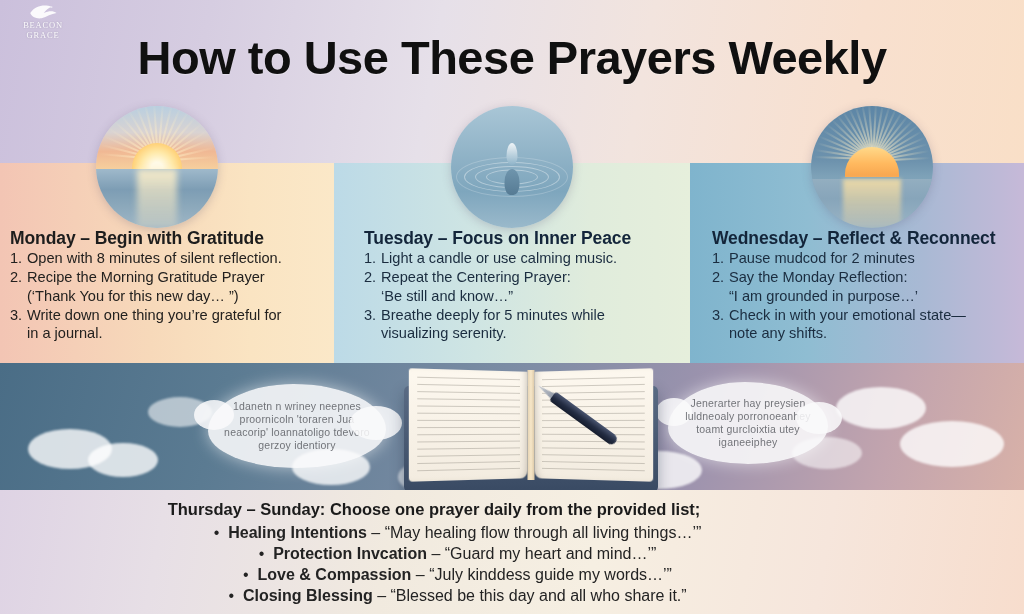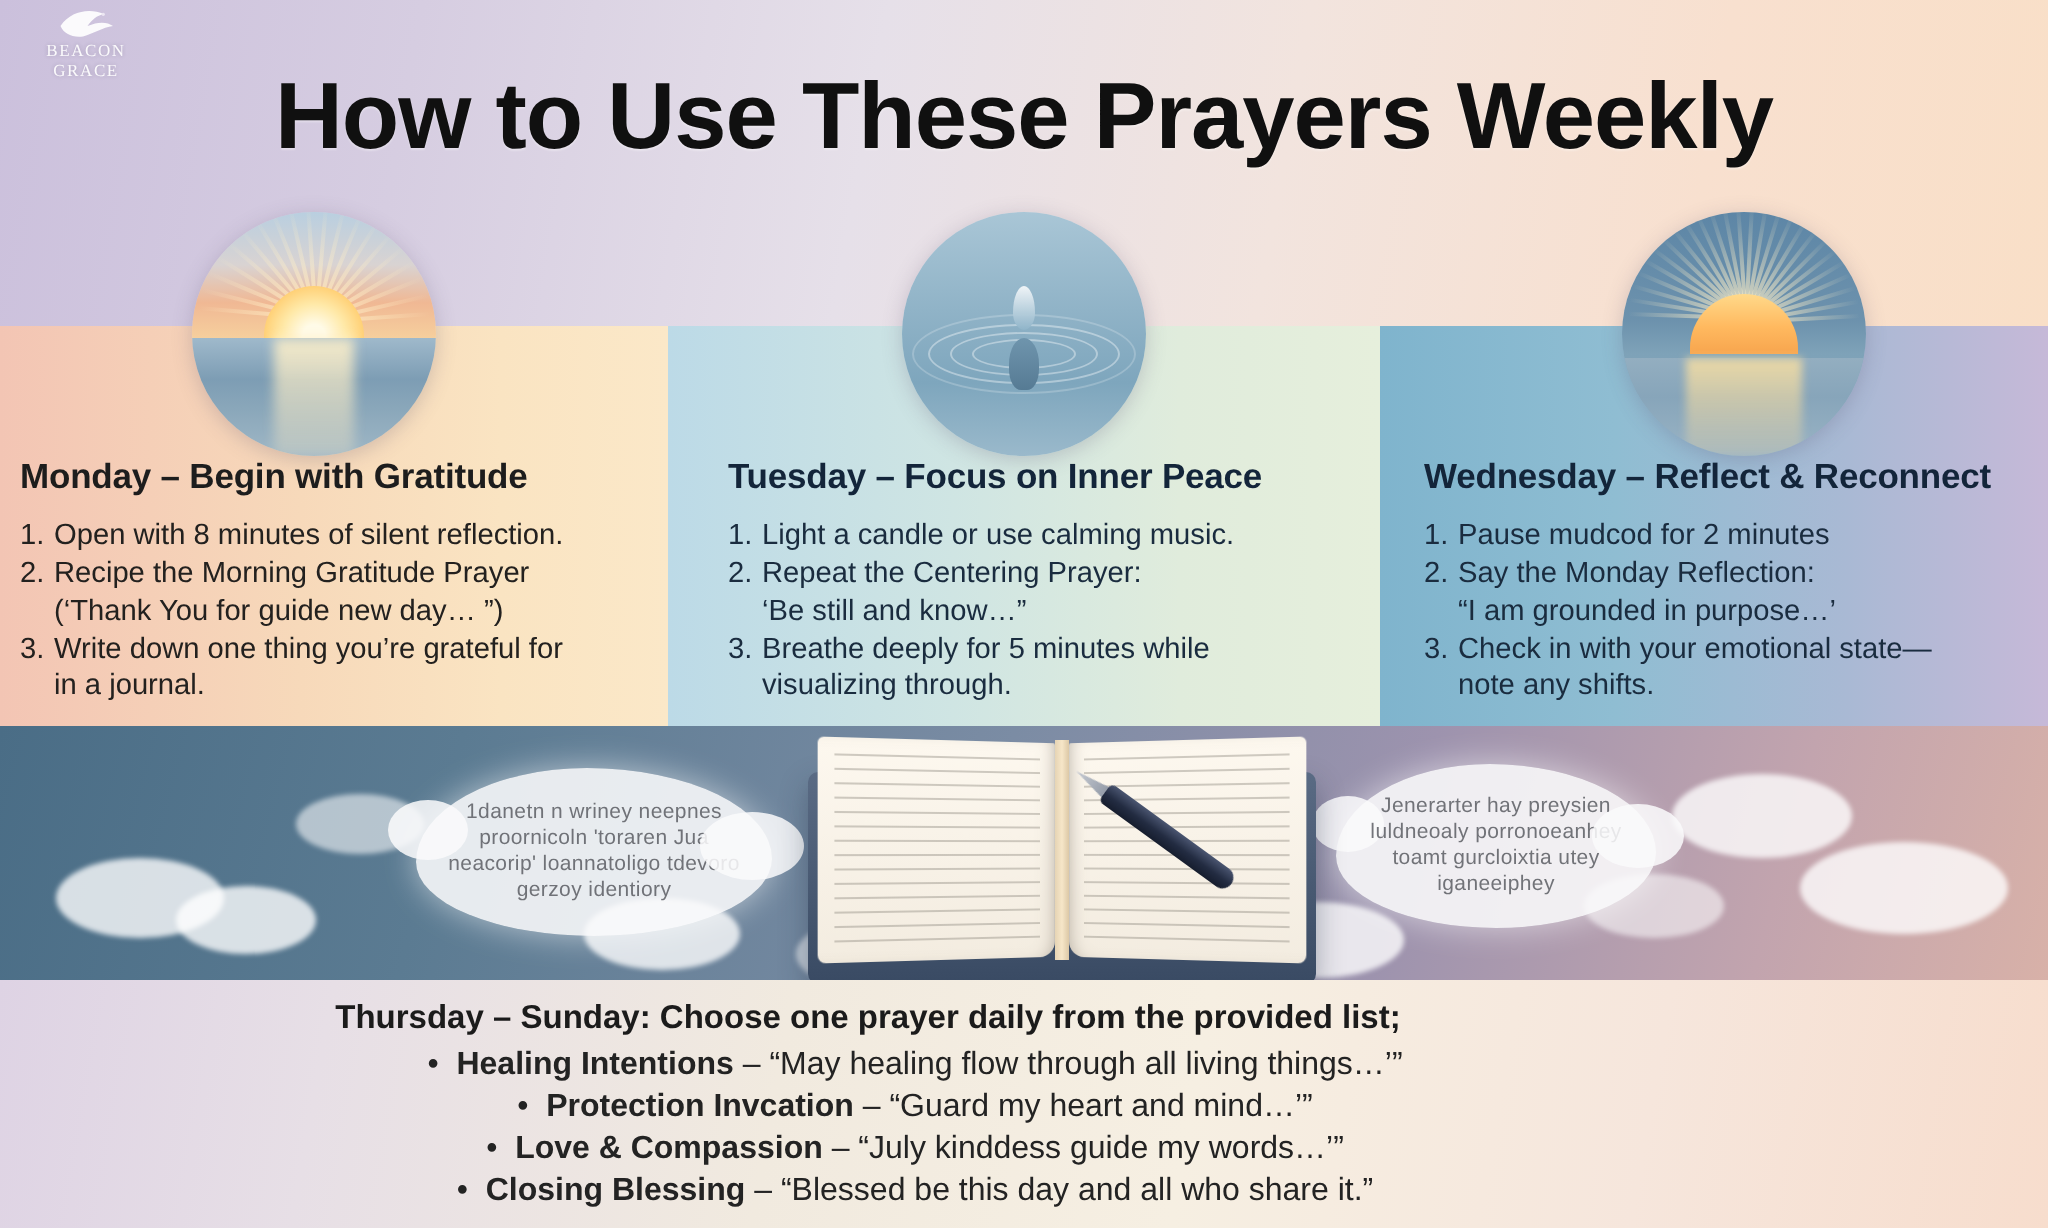--- a/index.html
+++ b/index.html
@@ -84,21 +84,21 @@
   .sunset-sea::after { content:""; position:absolute; left:26%; top:0; width:48%; height:100%;
     background: linear-gradient(180deg,rgba(255,226,160,.8),rgba(255,220,160,.18)); filter: blur(2px); }
   .sunset-sun { top:34%; width:54px; height:30px; border-radius:27px 27px 0 0;
     background: linear-gradient(180deg,#ffd98a 0%,#ffb95f 55%,#f7a54e 100%); }
 
   
   .col { position: absolute; }
   .col.k0 { left: 10px;  top: 228px; width: 316px; }
   .col.k1 { left: 364px; top: 228px; width: 322px; }
   .col.k2 { left: 712px; top: 228px; width: 310px; }
-  .col-title { font-size: 17.5px; font-weight: 700; color: #13253a; margin-bottom: 10px; letter-spacing: -.1px; }
+  .col-title { font-size: 17.5px; font-weight: 700; color: #13253a; margin-bottom: 0; letter-spacing: -.1px; }
   .col.k0 .col-title { color: #1d1d1d; }
   .steps { list-style: none; }
   .steps li { display: flex; font-size: 14.6px; line-height: 18.6px; color: #1a2c3f; margin-bottom: .5px; }
   .col.k0 .steps li { color: #23211f; }
   .steps li .num { width: 17px; flex: none; }
   .steps li .txt { flex: 1; }
   .sub { display: block; }
 
   
   .sky-band { position: absolute; left: 0; top: 363px; width: 1024px; height: 127px;
@@ -261,21 +261,21 @@
   <div class="col k0">
     <div class="col-title">Monday – Begin with Gratitude</div>
     <ul class="steps">
       <li>
         <span class="num">1.</span>
         <span class="txt"><span>Open with 8 minutes of silent reflection.</span></span>
       </li>
       <li>
         <span class="num">2.</span>
         <span class="txt"><span>Recipe the Morning Gratitude Prayer</span>
-          <span class="sub">(‘Thank You for guide new day… ”)</span></span>
+          <span class="sub">(‘Thank You for this new day… ”)</span></span>
       </li>
       <li>
         <span class="num">3.</span>
         <span class="txt"><span>Write down one thing you’re grateful for</span>
           <span class="sub">in a journal.</span></span>
       </li>
     </ul>
   </div>
 
   <div class="col k1">
@@ -286,21 +286,21 @@
         <span class="txt"><span>Light a candle or use calming music.</span></span>
       </li>
       <li>
         <span class="num">2.</span>
         <span class="txt"><span>Repeat the Centering Prayer:</span>
           <span class="sub">‘Be still and know…”</span></span>
       </li>
       <li>
         <span class="num">3.</span>
         <span class="txt"><span>Breathe deeply for 5 minutes while</span>
-          <span class="sub">visualizing through.</span></span>
+          <span class="sub">visualizing serenity.</span></span>
       </li>
     </ul>
   </div>
 
   <div class="col k2">
     <div class="col-title">Wednesday – Reflect &amp; Reconnect</div>
     <ul class="steps">
       <li>
         <span class="num">1.</span>
         <span class="txt"><span>Pause mudcod for 2 minutes</span></span>

